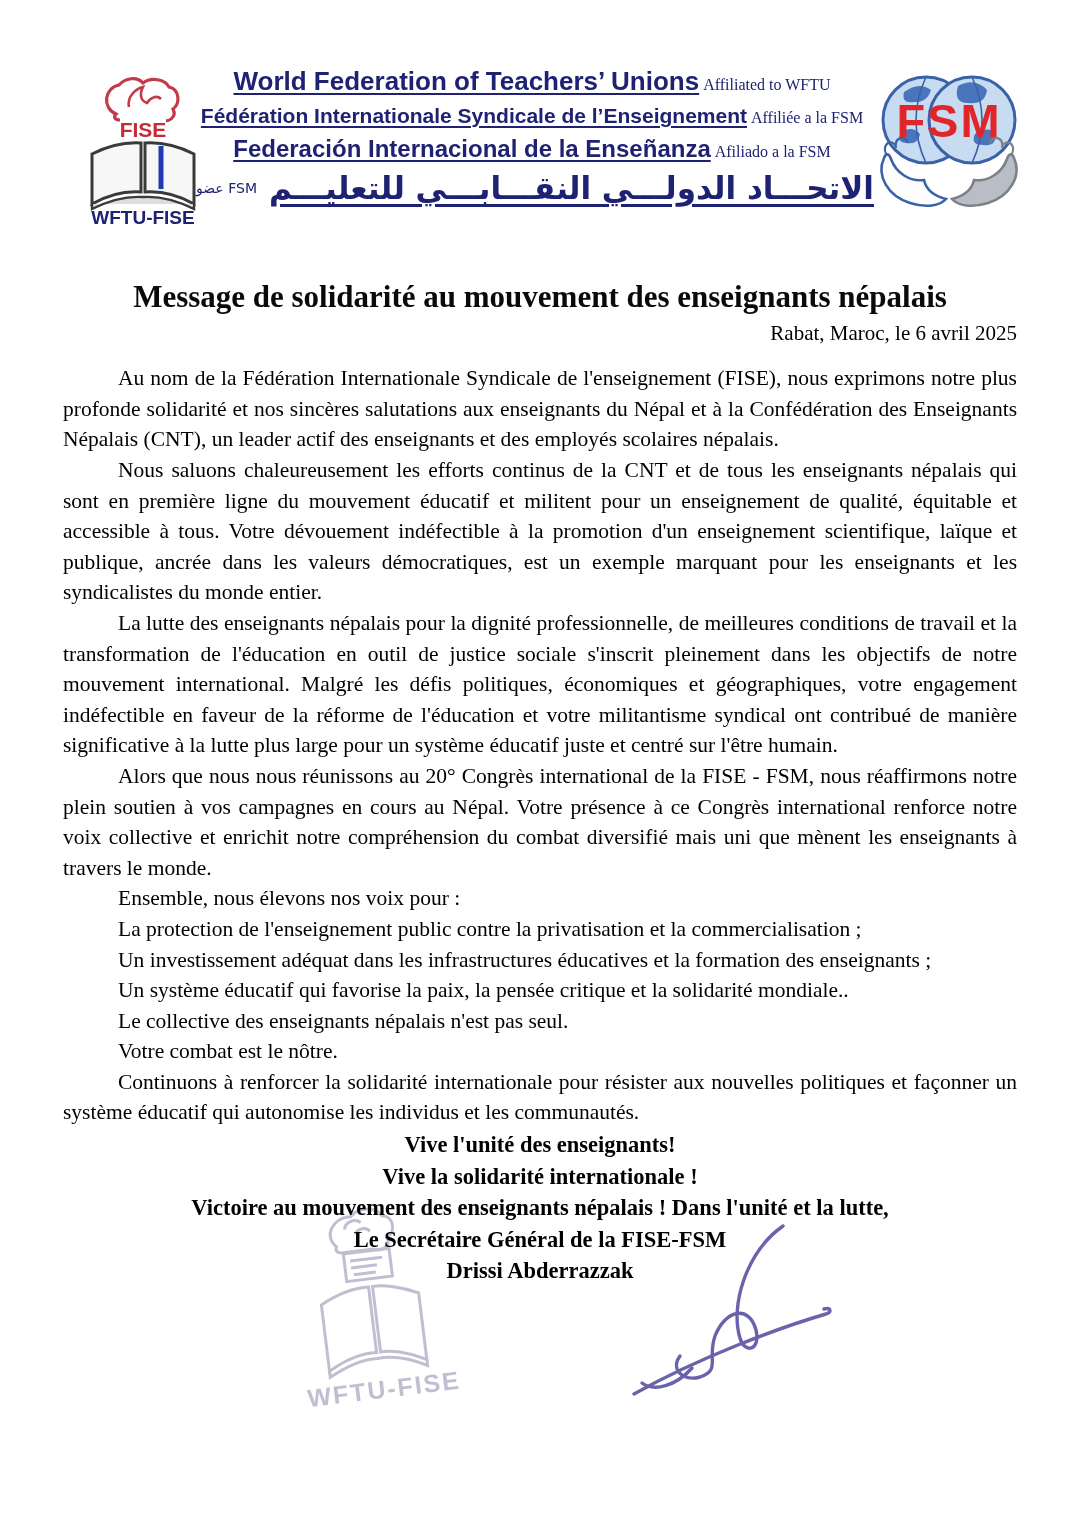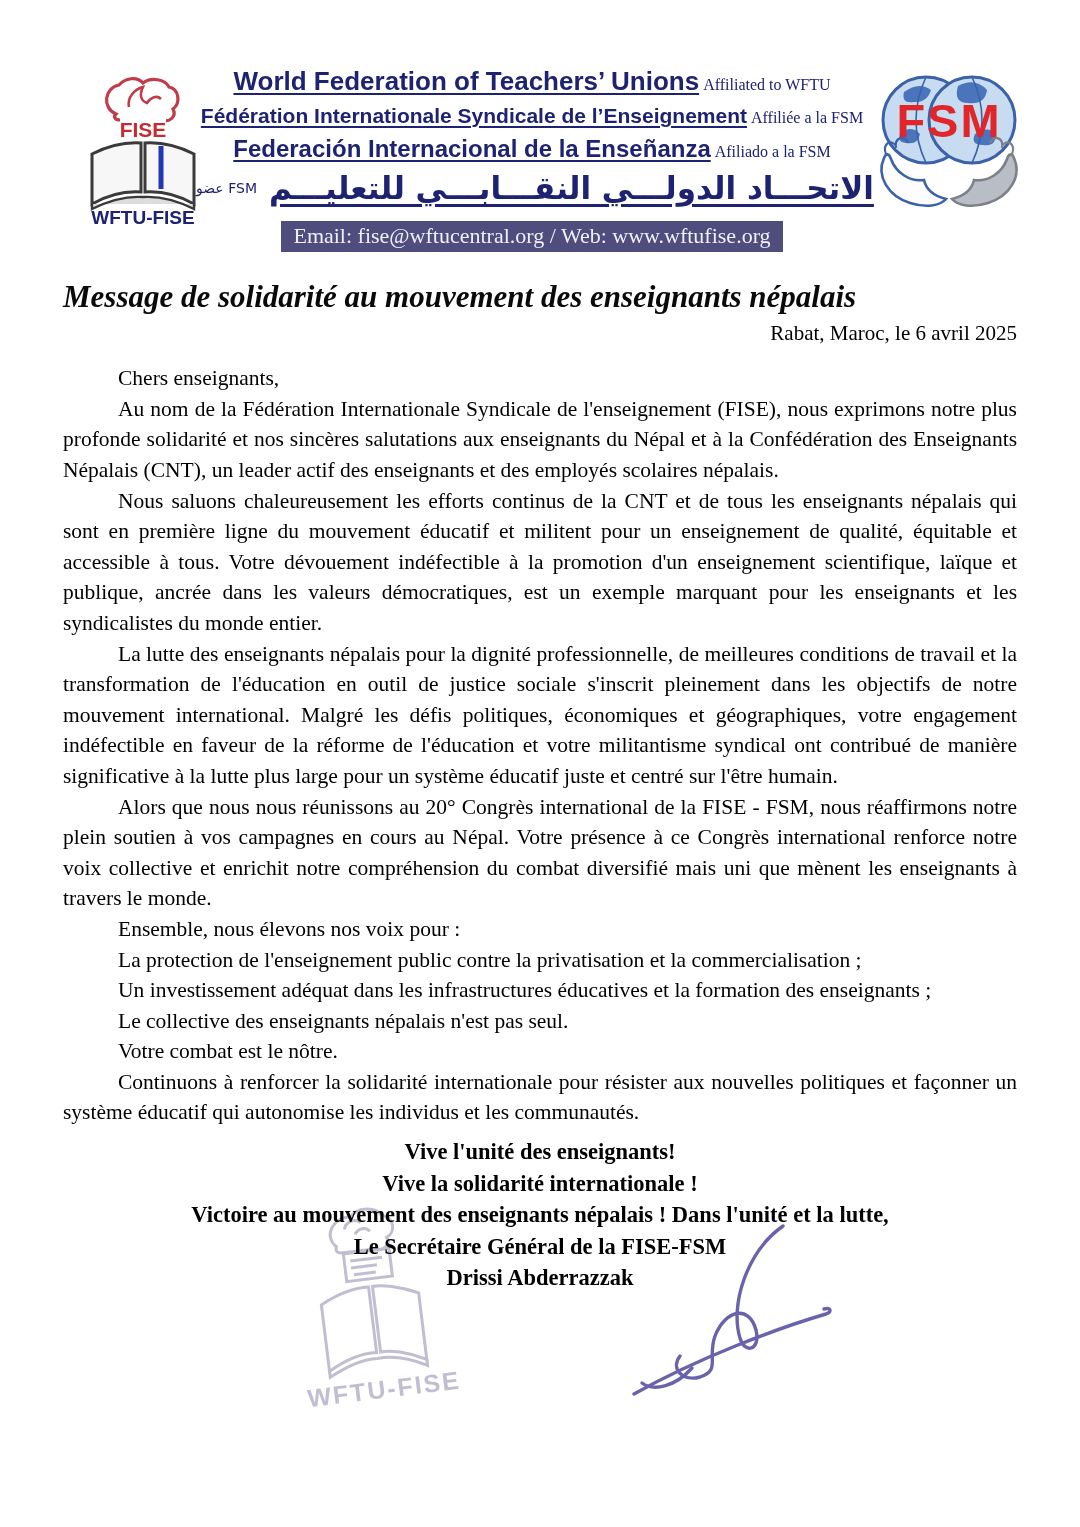--- a/index.html
+++ b/index.html
@@ -31,25 +31,25 @@
     direction:rtl; unicode-bidi:isolate;
   }
   .contact-bar {
     display:inline-block; background:#4e4d7d; color:#f0f0f8;
     font-family:"Liberation Serif", serif; font-size:22px;
     padding:3px 12px 4px 12px; margin-top:6px; line-height:1.1;
   }
 
   
   .doc { position:absolute; left:63px; right:63px; top:276px; z-index:1; }
-  .doc-title { margin:0; font-weight:bold; font-size:31px; line-height:1.33; color:#0a0a0a;font-style:italic; }
+  .doc-title { margin:0; text-align:center; font-weight:bold; font-size:31px; line-height:1.33; color:#0a0a0a; }
   .dateline  { text-align:right; font-size:21px; margin-top:4px; }
   .body-text { margin-top:17px; font-size:21.5px; line-height:30.6px; text-align:justify; }
   .body-text p { margin:0; text-indent:55px; }
-  .closing { margin-top:8px; text-align:center; font-weight:bold; font-size:22.5px; line-height:31.5px; }
+  .closing { margin-top:1px; text-align:center; font-weight:bold; font-size:22.5px; line-height:31.5px; }
 
   
   .stamp {
     position:absolute; left:292px; top:1202px; z-index:0; opacity:0.55;
     transform:rotate(-7deg);
   }
   .signature {
     position:absolute; left:628px; top:1218px; z-index:2;
     mix-blend-mode:multiply; opacity:0.9;
   }
@@ -85,23 +85,20 @@
         <span class="hl-suffix">Affiliée a la FSM</span>
       </div>
       <div class="head-line l3">
         <span class="hl-main">Federación Internacional de la Enseñanza</span>
         <span class="hl-suffix">Afiliado a la FSM</span>
       </div>
       <div class="head-line arabic-line">
         <span class="arabic-prefix">عضو FSM</span>
         <span class="arabic-main">الاتحـــاد الدولـــي النقـــابـــي للتعليـــم</span>
       </div>
-      <div>
-        <span class="contact-bar">Email: fise@wftucentral.org / Web: www.wftufise.org</span>
-      </div>
     </div>
 
     <div class="logo-right">
       <svg width="150" height="155" viewBox="0 0 150 155">
         <circle cx="52" cy="60" r="43" fill="#c7dcf0" stroke="#3b62a8" stroke-width="3"></circle>
         <circle cx="98" cy="60" r="43" fill="#c7dcf0" stroke="#3b62a8" stroke-width="3"></circle>
         <path d="M30 32 q15 -11 27 -2 q-4 13 -17 12 q-13 2 -10 -10 Z" fill="#4a74bc"></path>
         <path d="M84 26 q17 -9 29 4 q-2 15 -19 13 q-15 0 -10 -17 Z" fill="#4a74bc"></path>
         <path d="M27 72 q11 -7 19 2 q-2 11 -13 9 q-11 0 -6 -11 Z" fill="#4a74bc"></path>
         <path d="M101 74 q13 -9 21 0 q0 13 -13 11 q-13 0 -8 -11 Z" fill="#4a74bc"></path>
@@ -115,28 +112,28 @@
     </div>
   </header>
 
   <main class="doc">
     <h1 class="doc-title">
       <span>Message de solidarité au mouvement des enseignants népalais</span><br>
     </h1>
     <div class="dateline">Rabat, Maroc, le 6 avril 2025</div>
 
     <div class="body-text">
-      <p>Chers enseignants,</p>
       <p>Au nom de la Fédération Internationale Syndicale de l'enseignement (FISE), nous exprimons notre plus profonde solidarité et nos sincères salutations aux enseignants du Népal et à la Confédération des Enseignants Népalais (CNT), un leader actif des enseignants et des employés scolaires népalais.</p>
       <p>Nous saluons chaleureusement les efforts continus de la CNT et de tous les enseignants népalais qui sont en première ligne du mouvement éducatif et militent pour un enseignement de qualité, équitable et accessible à tous. Votre dévouement indéfectible à la promotion d'un enseignement scientifique, laïque et publique, ancrée dans les valeurs démocratiques, est un exemple marquant pour les enseignants et les syndicalistes du monde entier.</p>
       <p>La lutte des enseignants népalais pour la dignité professionnelle, de meilleures conditions de travail et la transformation de l'éducation en outil de justice sociale s'inscrit pleinement dans les objectifs de notre mouvement international. Malgré les défis politiques, économiques et géographiques, votre engagement indéfectible en faveur de la réforme de l'éducation et votre militantisme syndical ont contribué de manière significative à la lutte plus large pour un système éducatif juste et centré sur l'être humain.</p>
       <p>Alors que nous nous réunissons au 20° Congrès international de la FISE - FSM, nous réaffirmons notre plein soutien à vos campagnes en cours au Népal. Votre présence à ce Congrès international renforce notre voix collective et enrichit notre compréhension du combat diversifié mais uni que mènent les enseignants à travers le monde.</p>
       <p>Ensemble, nous élevons nos voix pour :</p>
       <p>La protection de l'enseignement public contre la privatisation et la commercialisation ;</p>
       <p>Un investissement adéquat dans les infrastructures éducatives et la formation des enseignants ;</p>
+      <p>Un système éducatif qui favorise la paix, la pensée critique et la solidarité mondiale..</p>
       <p>Le collective des enseignants népalais n'est pas seul.</p>
       <p>Votre combat est le nôtre.</p>
       <p>Continuons à renforcer la solidarité internationale pour résister aux nouvelles politiques et façonner un système éducatif qui autonomise les individus et les communautés.</p>
     </div>
 
     <div class="closing">
       <div>Vive l'unité des enseignants!</div>
       <div>Vive la solidarité internationale !</div>
       <div>Victoire au mouvement des enseignants népalais ! Dans l'unité et la lutte,</div>
       <div>Le Secrétaire Général de la FISE-FSM</div>

